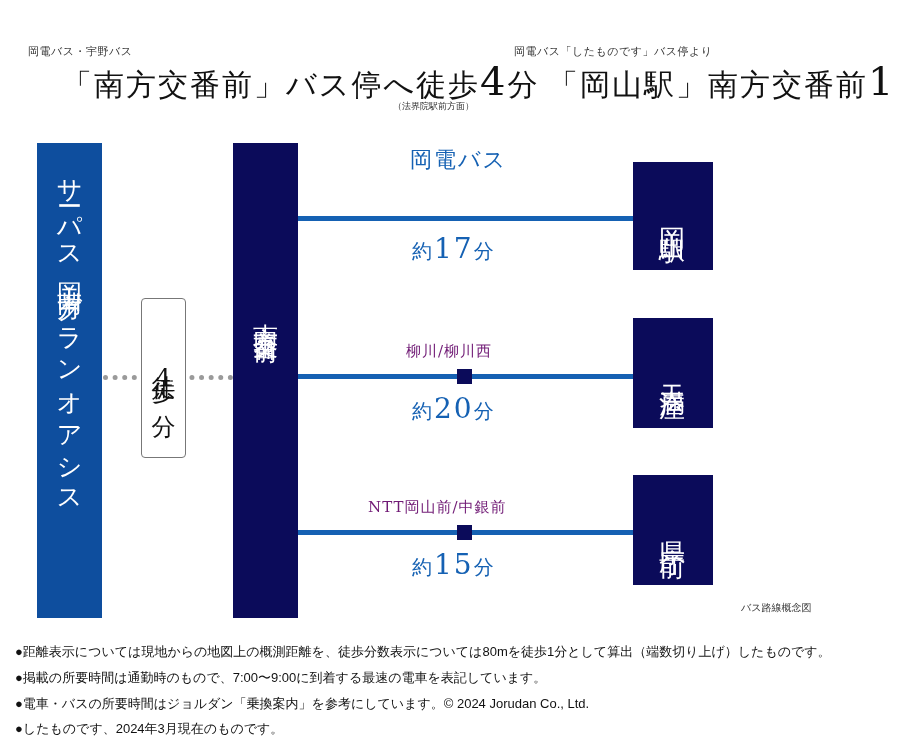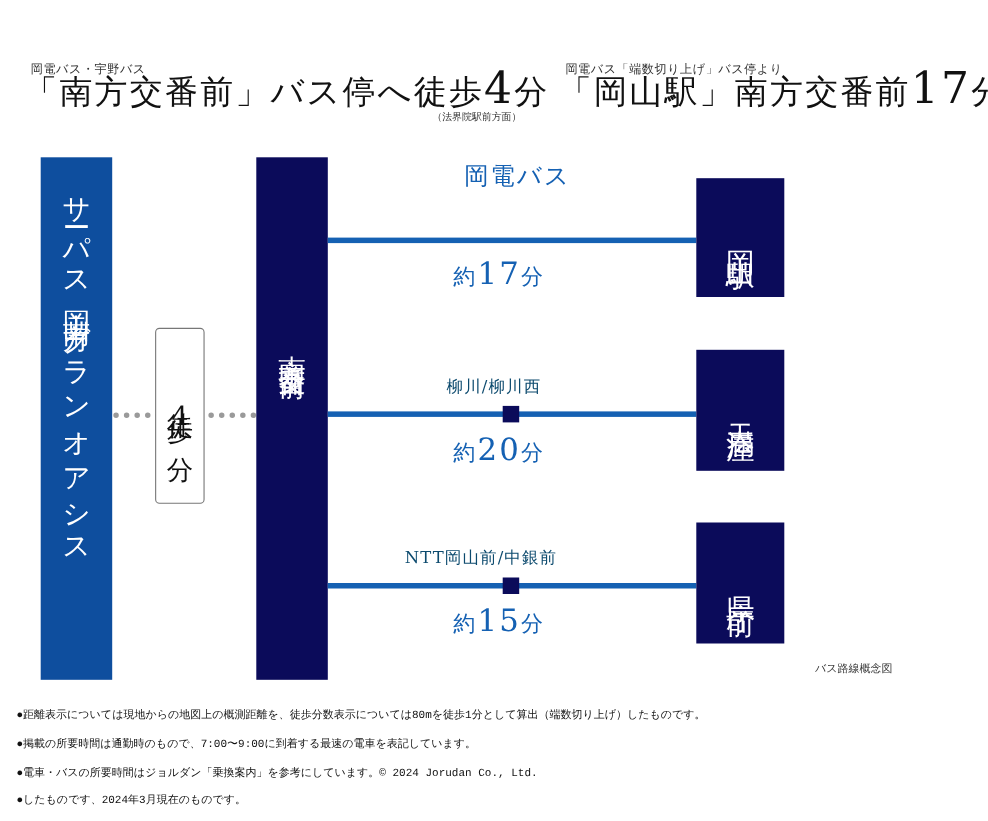--- a/index.html
+++ b/index.html
@@ -1,64 +1,64 @@
 <!DOCTYPE html>
 <html><head>
   <meta charset="utf-8">
   <style>
     html, body { margin: 0; padding: 0; background: #ffffff; }
     body { width: 898px; height: 746px; position: relative; overflow: hidden; font-family: "DejaVu Serif", "Liberation Serif", serif; }
     .abs { position: absolute; }
-    .small-cap { font-size: 11px; color: #333; letter-spacing: 0.5px; margin-top: 11px; }
-    .headline { font-size: 30px; color: #111; letter-spacing: 2px; white-space: nowrap; }
+    .small-cap { font-size: 11px; color: #333; letter-spacing: 0.5px; }
+    .headline { font-size: 30px; color: #111; letter-spacing: 2px; white-space: nowrap; margin-left: 40px; }
     .headline .num { font-size: 40px; }
     .note-paren { font-size: 9px; color: #333; }
     .vbar { position: absolute; display: flex; flex-direction: column; align-items: center; color: #fff; }
     .vtext { writing-mode: vertical-rl; text-orientation: upright; letter-spacing: 4px; }
     .line { position: absolute; height: 5px; background: #1561b3; }
     .dots { position: absolute; height: 0; border-top: 5px dotted #9a9a9a; }
     .stop { position: absolute; width: 15px; height: 15px; background: #0b0b5a; }
     .route-label { position: absolute; font-size: 20px; color: #1561b3; white-space: nowrap; letter-spacing: 2px; }
     .route-label .num { font-size: 28px; }
-    .via-label { position: absolute; font-size: 15px; color: #0c4a6e; white-space: nowrap; letter-spacing: 1px; }
+    .via-label { position: absolute; font-size: 15px; color: #701a75; white-space: nowrap; letter-spacing: 1px; }
     .dest { position: absolute; width: 80px; background: #0b0b5a; color: #fff; display: flex; justify-content: center; align-items: center; }
     .dest .vtext { font-size: 26px; letter-spacing: 6px; }
     .walk-box { position: absolute; border: 1.5px solid #777; border-radius: 4px; background: #fff; display: flex; justify-content: center; align-items: center; }
     .walk-box .vtext { font-size: 24px; color: #111; letter-spacing: 4px; }
-    .footnote { font-family: Liberation Mono, monospace; font-size: 10px; color: #111; white-space: nowrap; text-align: center; }
+    .footnote { font-family: Liberation Sans, sans-serif; font-size: 13px; color: #111; white-space: nowrap; text-align: center; }
     .caption { font-size: 10px; color: #333; }
   </style>
 </head>
 <body>
 
 <div class="abs small-cap" style="left:28px; top:44px;">岡電バス・宇野バス</div>
 <div class="abs headline" style="left:22px; top:58px;">
   <span>「南方交番前」バス停へ徒歩</span><span class="num">4</span><span>分</span>
 </div>
 <div class="abs note-paren" style="left:393px; top:100px;">（法界院駅前方面）</div>
 
-<div class="abs small-cap" style="left:514px; top:44px;">岡電バス「端数切り上げ」バス停より</div>
+<div class="abs small-cap" style="left:514px; top:44px;">岡電バス「したものです」バス停より</div>
 <div class="abs headline" style="left:508px; top:58px;">
   <span>「岡山駅」南方交番前</span><span class="num">17</span><span>分</span>
 </div>
 
 <div class="vbar" style="left:37px; top:143px; width:65px; height:475px; background:#0e4e9e;">
   <div class="vtext" style="font-size:25px; margin-top:18px;">サーパス岡山南方グランオアシス</div>
 </div>
 
 <div class="dots" style="left:103px; top:375px; width:130px;"></div>
 <div class="walk-box" style="left:141px; top:298px; width:43px; height:158px;">
   <div class="vtext">徒歩4分</div>
 </div>
 
 <div class="vbar" style="left:233px; top:143px; width:65px; height:475px; background:#0b0b5a;">
   <div class="vtext" style="font-size:25px; margin-top:160px;">南方交番前</div>
 </div>
 
-<div class="abs route-label" style="left:410px; top:145px; font-size:22px;margin-left:12px;">岡電バス</div>
+<div class="abs route-label" style="left:410px; top:145px; font-size:22px;">岡電バス</div>
 <div class="line" style="left:298px; top:216px; width:335px;"></div>
 <div class="route-label" style="left:412px; top:232px;">
   <span>約</span><span class="num">17</span><span>分</span>
 </div>
 <div class="dest" style="left:633px; top:162px; height:108px;">
   <div class="vtext">岡山駅</div>
 </div>
 
 <div class="via-label" style="left:406px; top:342px;">柳川/柳川西</div>
 <div class="line" style="left:298px; top:374px; width:335px;"></div>

